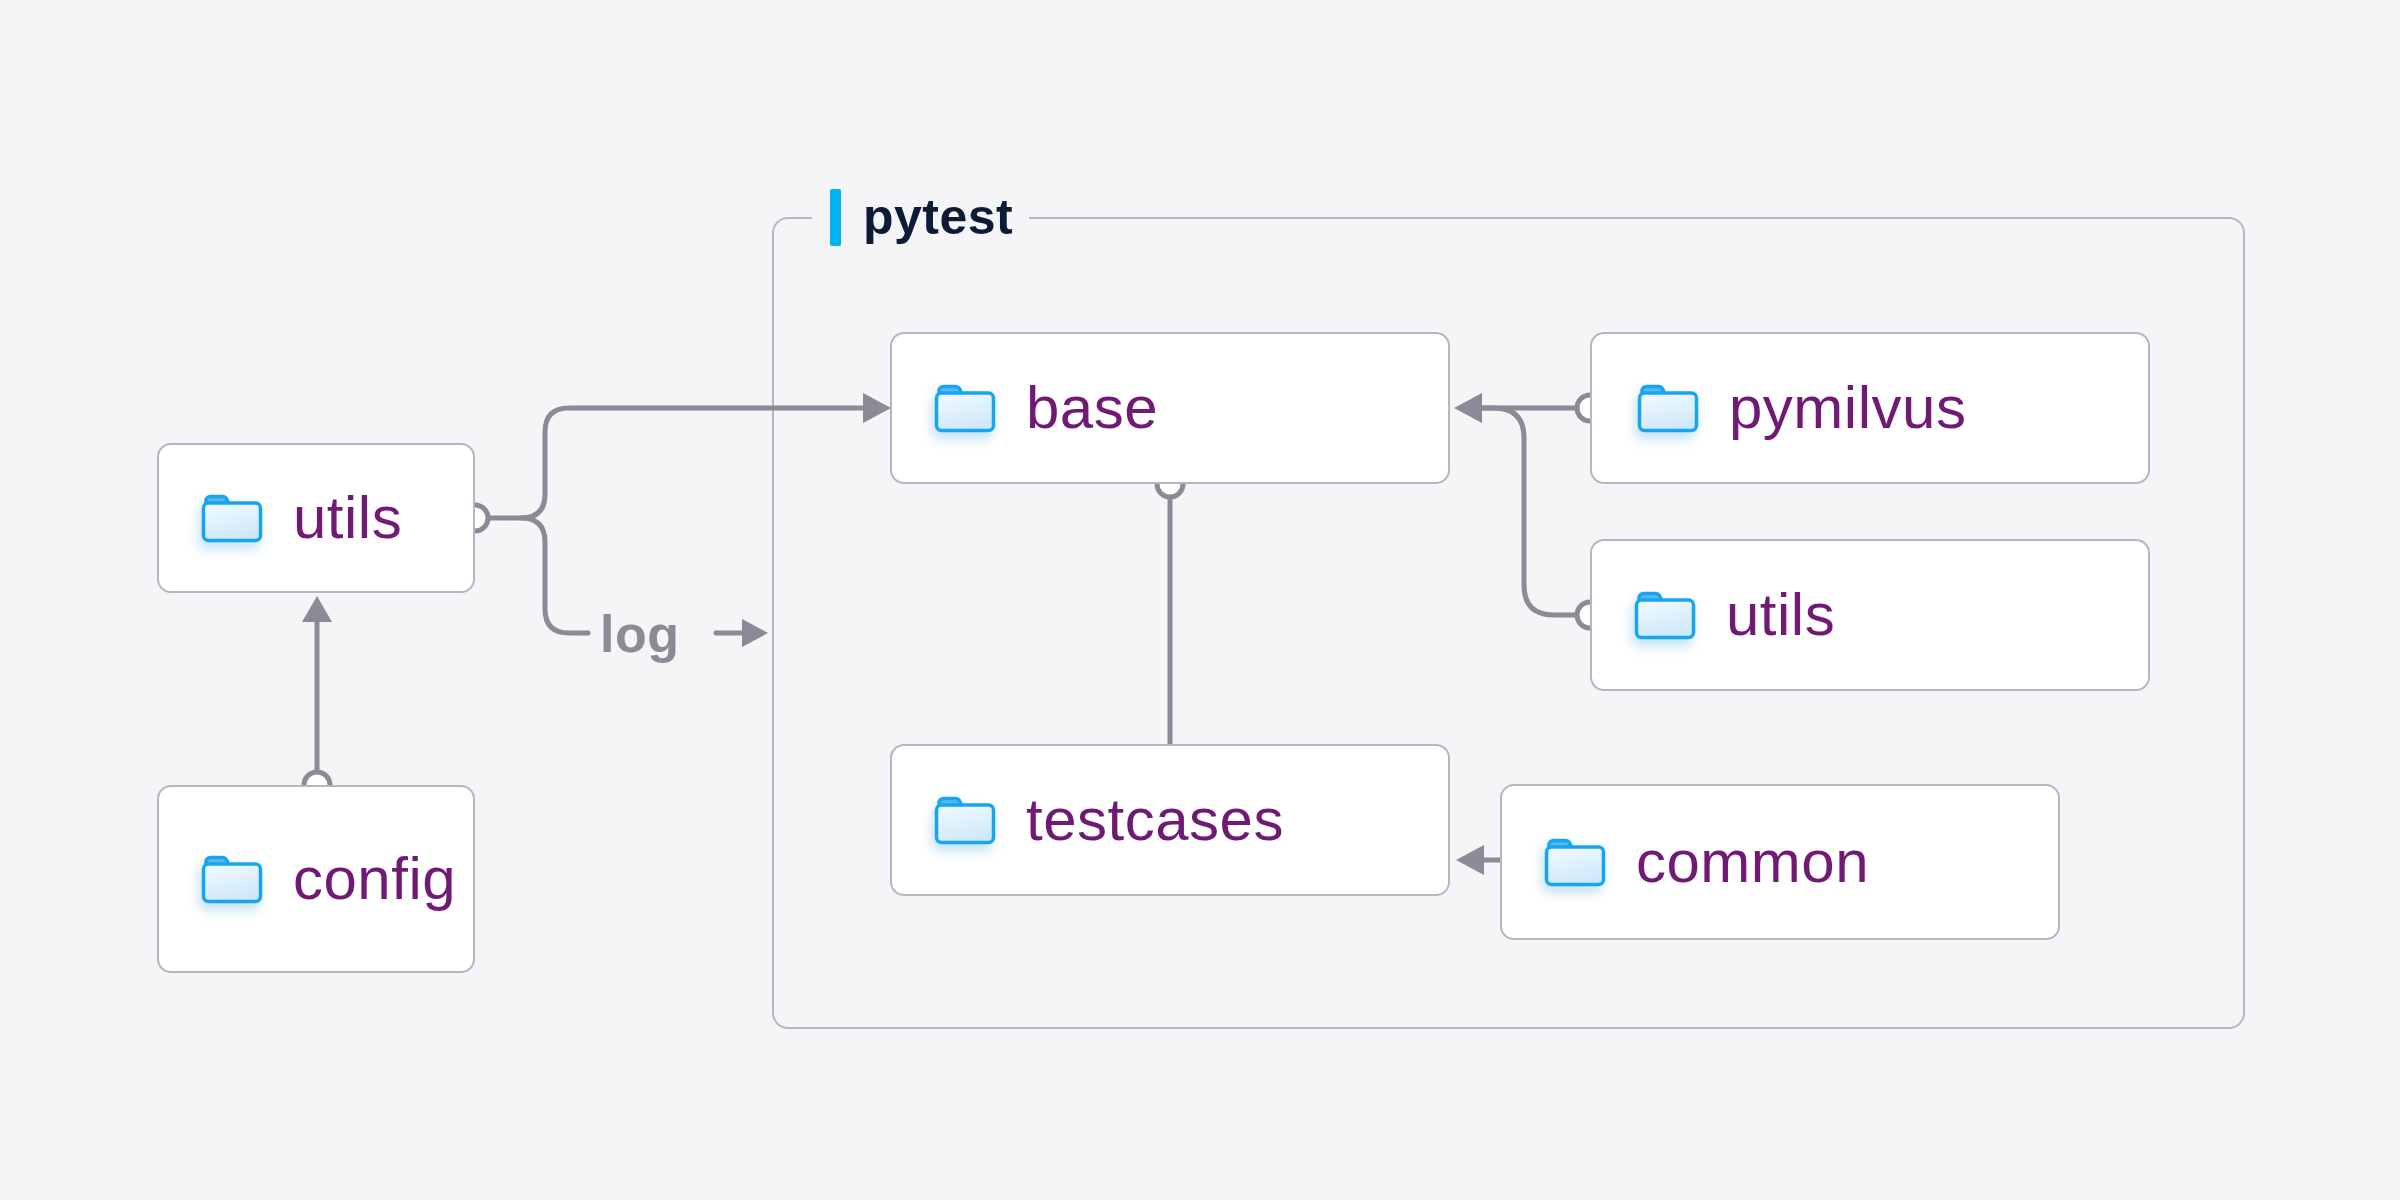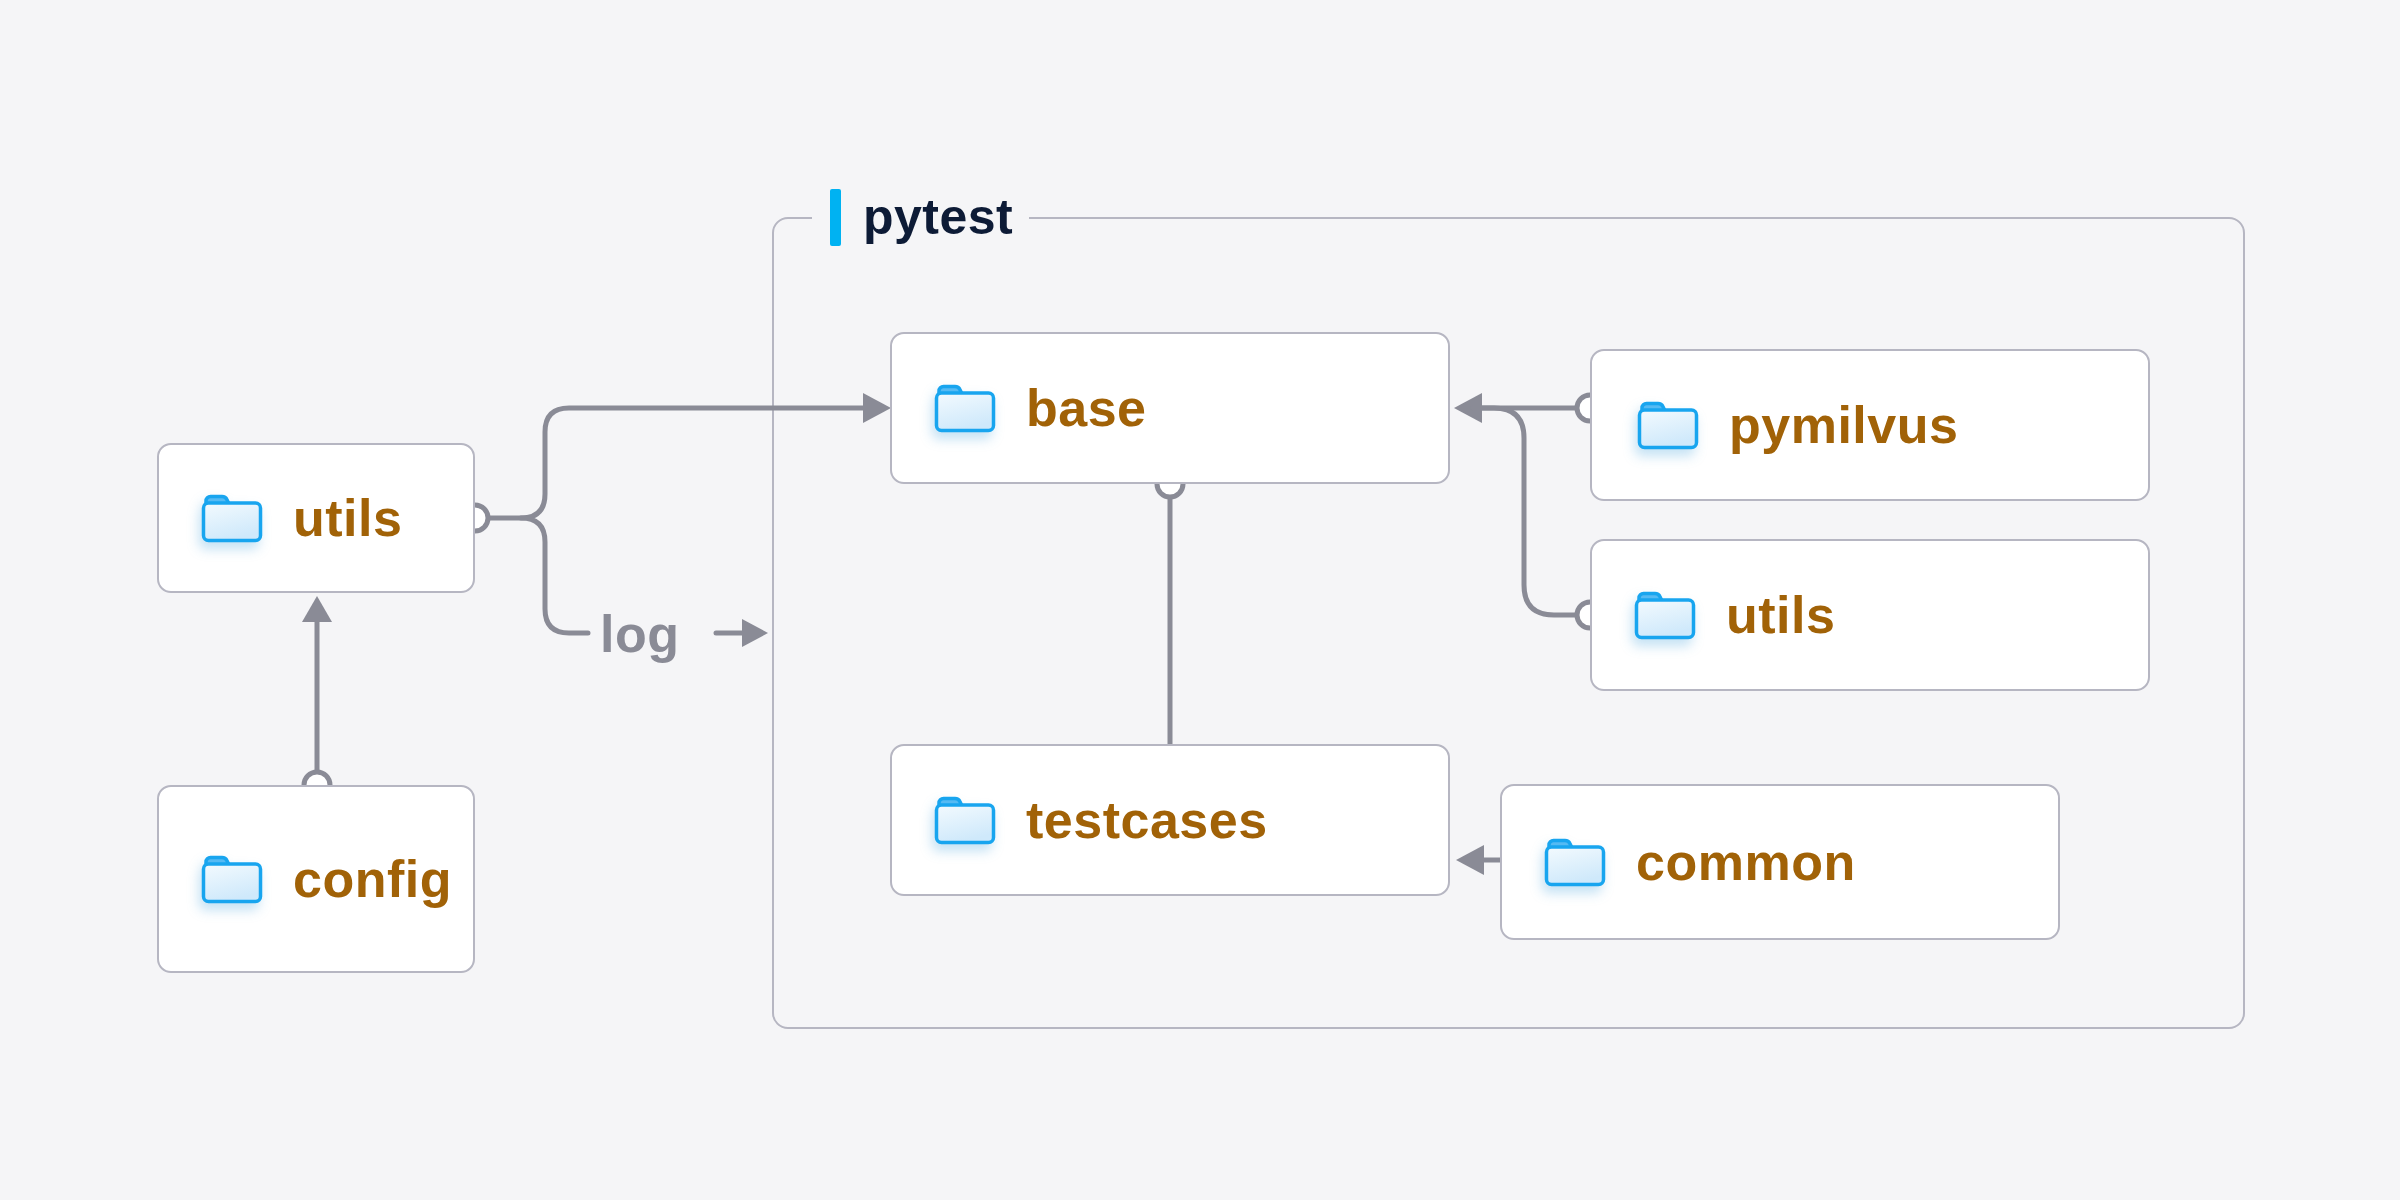--- a/index.html
+++ b/index.html
@@ -37,29 +37,29 @@
   .node{
     position:absolute;
     background:#ffffff;
     border:2.5px solid #b6b6c2;
     border-radius:14px;
     box-sizing:border-box;
     display:flex;align-items:center;
     padding-left:41px;gap:29px;
   }
   .node .label{
-    font-size:52px;font-weight:700;color:#a16207;
+    font-size:60px;font-weight:400;color:#701a75;
     line-height:1;letter-spacing:0.5px;
   }
   .folder{display:flex;align-items:center;}
   .folder svg{filter:drop-shadow(-3px 7px 6px rgba(25,140,210,0.25));}
   .n-utils    {left:157px; top:443px; width:318px; height:150px;}
   .n-config   {left:157px; top:785px; width:318px; height:188px;}
   .n-base     {left:890px; top:332px; width:560px; height:152px;}
-  .n-pymilvus {left:1590px;top:349px; width:560px; height:152px;padding-left:44px;}
+  .n-pymilvus {left:1590px;top:332px; width:560px; height:152px;padding-left:44px;}
   .n-check    {left:1590px;top:539px; width:560px; height:152px;}
   .n-testcases{left:890px; top:744px; width:560px; height:152px;}
   .n-common   {left:1500px;top:784px; width:560px; height:156px;}
   
   .wires{
     position:absolute;left:0;top:0;width:2400px;height:1200px;
     pointer-events:none;
   }
   .wires path{stroke:#8a8b96;stroke-width:5;fill:none;stroke-linecap:round;}
   .wires polygon{fill:#8a8b96;stroke:none;}

